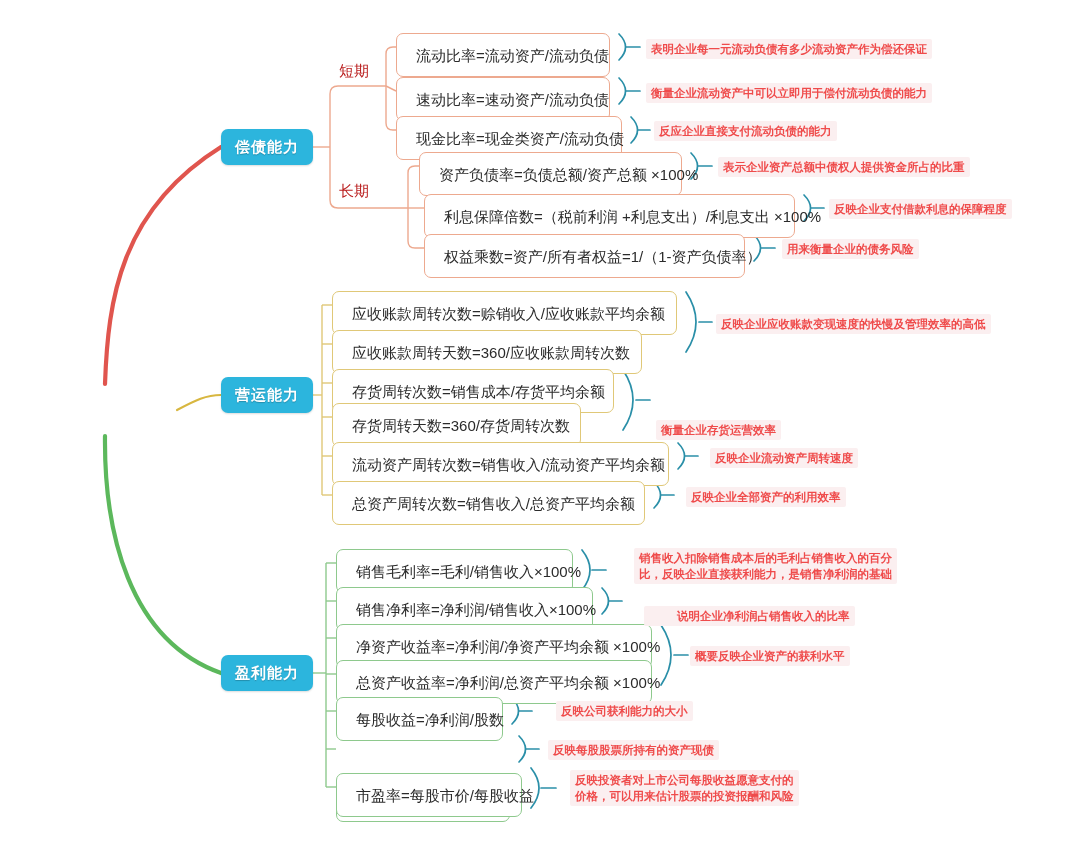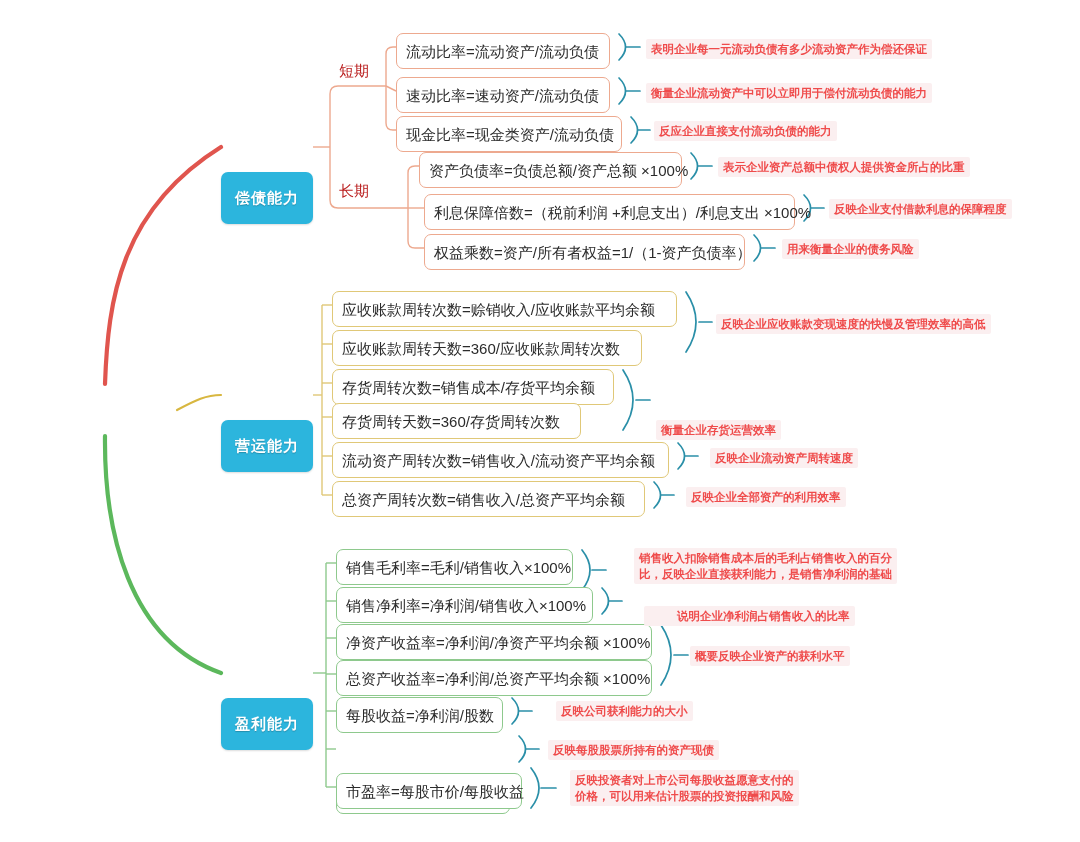--- a/index.html
+++ b/index.html
@@ -45,29 +45,28 @@
     font-size: 23px;
     font-weight: bold;
     letter-spacing: 2px;
     text-shadow: 0 1px 1px rgba(0,0,0,0.25);
   }
 
   
   .branch-node {
     position: absolute;
     width: 92px;
-    height: 52px;
+    height: 36px;
     border-radius: 7px;
     background: #2cb5dd;
     display: flex;
     align-items: center;
     justify-content: center;
     box-shadow: 0 1px 2px rgba(0,0,0,0.14);
     z-index: 6;
-    margin-top: 43px;
   }
   .branch-node .label {
     color: #ffffff;
     font-size: 15px;
     font-weight: bold;
     letter-spacing: 1px;
     text-shadow: 0 1px 1px rgba(0,0,0,0.22);
   }
 
   
@@ -75,28 +74,28 @@
     position: absolute;
     font-size: 15px;
     color: #b91c1c;
     white-space: nowrap;
     z-index: 5;
   }
 
   
   .formula {
     position: absolute;
-    height: 36px;
+    height: 44px;
     box-sizing: border-box;
     border: 1.4px solid #e8a58f;
     border-radius: 7px;
     background: #ffffff;
     display: flex;
     align-items: center;
-    padding: 0 9px;
+    padding: 0 19px;
     white-space: nowrap;
     z-index: 5;
   }
   .formula .ftext {
     font-size: 15px;
     color: #2b2b2b;
     line-height: 1;
   }
   .formula.tone-solvency { border-color: #eda98f; }
   .formula.tone-operating { border-color: #e0c878; }

